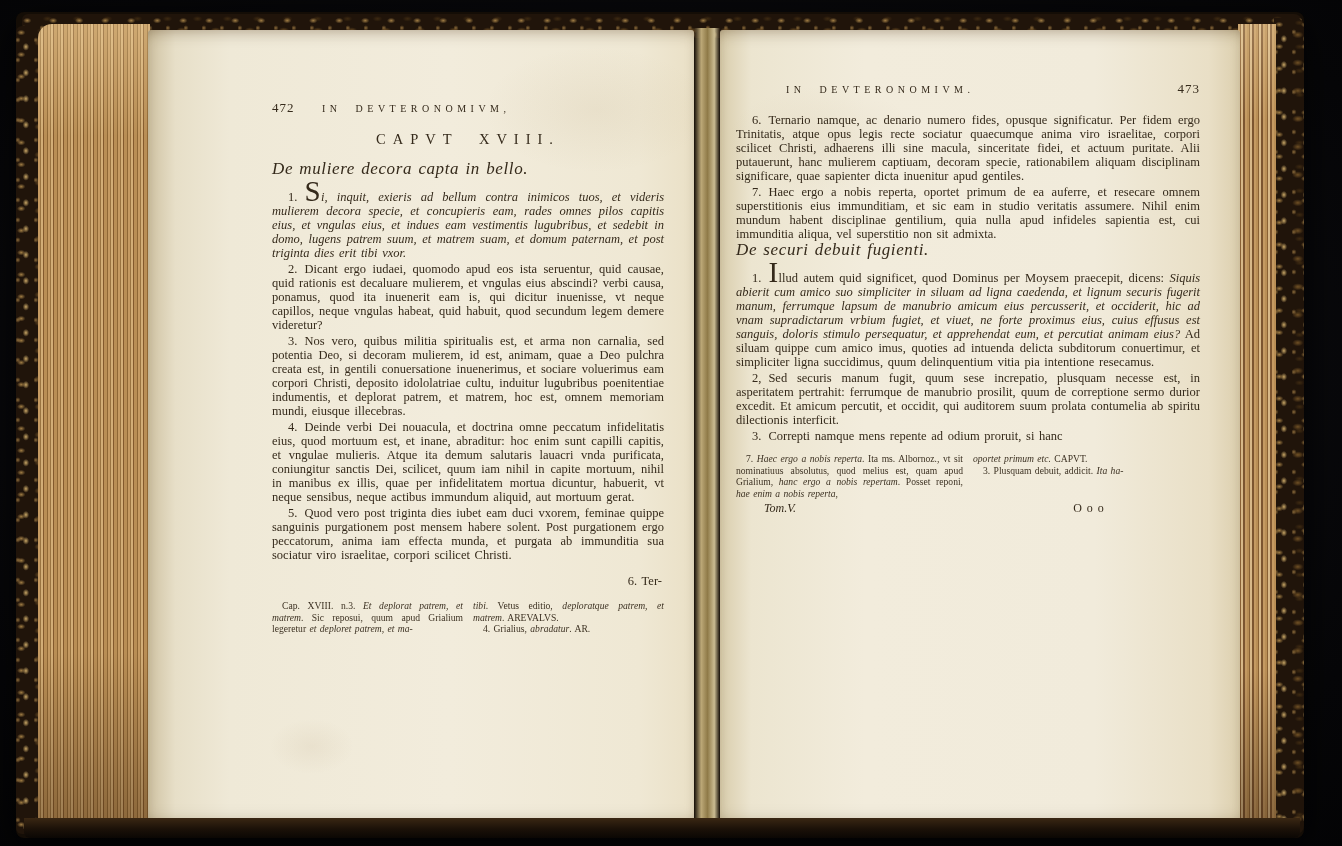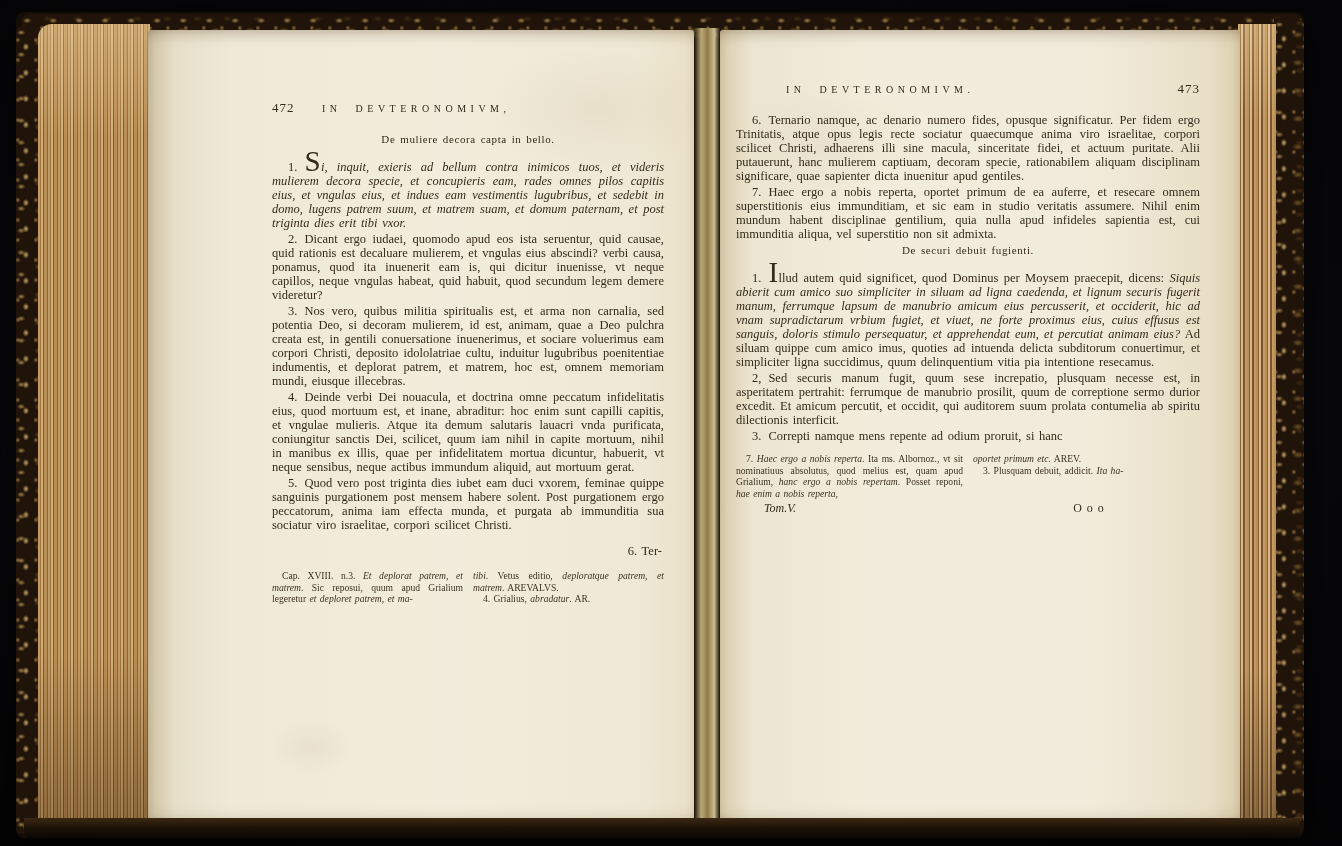--- a/index.html
+++ b/index.html
@@ -55,21 +55,21 @@
     font-size:12.5px;line-height:14px;word-spacing:1.5px;}
   .page-left .page-inner{padding:71px 30px 0 124px;}
   .page-right .page-inner{padding:52px 40px 0 16px;}
 
   .pg-header{display:flex;align-items:baseline;margin-bottom:16px;}
   .pg-header .side{width:50px;font-size:13px;letter-spacing:1px;}
   .pg-header .side.right{text-align:right;}
   .running-title{flex:1;text-align:left;letter-spacing:4.5px;word-spacing:7px;font-size:10px;}
 
   .chapter-heading{text-align:center;letter-spacing:7px;word-spacing:10px;font-size:14.5px;margin:10px 0 16px;}
-  .chapter-subtitle{text-align:center;font-size:11px;letter-spacing:0.6px;margin:0 0 14px;}
+  .chapter-subtitle{text-align:left;font-style:italic;font-size:17px;letter-spacing:0.6px;margin:0 0 14px;}
   .page-right .chapter-heading{margin-top:16px;}
 
   .para{margin:0 0 2px;text-indent:16px;text-align:justify;}
   .pnum{margin-right:7px;}
   .initial{font-size:29px;line-height:0;letter-spacing:0.5px;}
   .it{font-style:italic;}
 
   .catchword{text-align:right;font-size:12.5px;margin:12px 2px 12px 0;}
 
   .footnotes{display:flex;gap:10px;margin-top:10px;font-size:9.6px;line-height:11.5px;word-spacing:1px;color:#3c3122;}
@@ -91,20 +91,21 @@
     <div class="foredge-left"></div>
     <div class="foredge-right"></div>
 
     <div class="page page-left">
       <div class="page-inner">
         <div class="pg-header">
           <span class="side">472</span>
           <span class="running-title">IN DEVTERONOMIVM,</span>
           <span class="side right"></span>
         </div>
+        <div class="chapter-heading">CAPVT XVIII.</div>
         <div class="chapter-subtitle">De muliere decora capta in bello.</div>
 
         <p class="para"><span class="pnum">1.</span><span class="initial">S</span><span class="ptext"><span class="it">i, inquit, exieris ad bellum contra inimicos tuos, et videris mulierem decora specie, et concupieris eam, rades omnes pilos capitis eius, et vngulas eius, et indues eam vestimentis lugubribus, et sedebit in domo, lugens patrem suum, et matrem suam, et domum paternam, et post triginta dies erit tibi vxor.</span></span></p>
         <p class="para"><span class="pnum">2.</span><span class="ptext"><span>Dicant ergo iudaei, quomodo apud eos ista seruentur, quid causae, quid rationis est decaluare mulierem, et vngulas eius abscindi? verbi causa, ponamus, quod ita inuenerit eam is, qui dicitur inuenisse, vt neque capillos, neque vngulas habeat, quid habuit, quod secundum legem demere videretur?</span></span></p>
         <p class="para"><span class="pnum">3.</span><span class="ptext"><span>Nos vero, quibus militia spiritualis est, et arma non carnalia, sed potentia Deo, si decoram mulierem, id est, animam, quae a Deo pulchra creata est, in gentili conuersatione inuenerimus, et sociare voluerimus eam corpori Christi, deposito idololatriae cultu, induitur lugubribus poenitentiae indumentis, et deplorat patrem, et matrem, hoc est, omnem memoriam mundi, eiusque illecebras.</span></span></p>
         <p class="para"><span class="pnum">4.</span><span class="ptext"><span>Deinde verbi Dei nouacula, et doctrina omne peccatum infidelitatis eius, quod mortuum est, et inane, abraditur: hoc enim sunt capilli capitis, et vngulae mulieris. Atque ita demum salutaris lauacri vnda purificata, coniungitur sanctis Dei, scilicet, quum iam nihil in capite mortuum, nihil in manibus ex illis, quae per infidelitatem mortua dicuntur, habuerit, vt neque sensibus, neque actibus immundum aliquid, aut mortuum gerat.</span></span></p>
         <p class="para"><span class="pnum">5.</span><span class="ptext"><span>Quod vero post triginta dies iubet eam duci vxorem, feminae quippe sanguinis purgationem post mensem habere solent. Post purgationem ergo peccatorum, anima iam effecta munda, et purgata ab immunditia sua sociatur viro israelitae, corpori scilicet Christi.</span></span></p>
 
         <div class="catchword">6. Ter-</div>
 
@@ -137,21 +138,21 @@
 
         <p class="para"><span class="pnum">1.</span><span class="initial">I</span><span class="ptext"><span>llud autem quid significet, quod Dominus per Moysem praecepit, dicens: </span><span class="it">Siquis abierit cum amico suo simpliciter in siluam ad ligna caedenda, et lignum securis fugerit manum, ferrumque lapsum de manubrio amicum eius percusserit, et occiderit, hic ad vnam supradictarum vrbium fugiet, et viuet, ne forte proximus eius, cuius effusus est sanguis, doloris stimulo persequatur, et apprehendat eum, et percutiat animam eius?</span><span> Ad siluam quippe cum amico imus, quoties ad intuenda delicta subditorum conuertimur, et simpliciter ligna succidimus, quum delinquentium vitia pia intentione resecamus.</span></span></p>
         <p class="para"><span class="pnum">2,</span><span class="ptext"><span>Sed securis manum fugit, quum sese increpatio, plusquam necesse est, in asperitatem pertrahit: ferrumque de manubrio prosilit, quum de correptione sermo durior excedit. Et amicum percutit, et occidit, qui auditorem suum prolata contumelia ab spiritu dilectionis interficit.</span></span></p>
         <p class="para"><span class="pnum">3.</span><span class="ptext"><span>Correpti namque mens repente ad odium proruit, si hanc</span></span></p>
 
         <div class="footnotes">
           <div class="fn-col">
             <p class="fn indent"><span>7. </span><span class="it">Haec ergo a nobis reperta</span><span>. Ita ms. Albornoz., vt sit nominatiuus absolutus, quod melius est, quam apud Grialium, </span><span class="it">hanc ergo a nobis repertam</span><span>. Posset reponi, </span><span class="it">hae enim a nobis reperta</span><span>,</span></p>
           </div>
           <div class="fn-col">
-            <p class="fn"><span class="it">oportet primum etc.</span><span> AREV.</span></p>
+            <p class="fn"><span class="it">oportet primum etc.</span><span> CAPVT.</span></p>
             <p class="fn indent"><span>3. Plusquam debuit, addicit. </span><span class="it">Ita ha-</span></p>
           </div>
         </div>
 
         <div class="sig-row">
           <span class="sig-left">Tom.V.</span>
           <span class="sig-right">Ooo</span>
         </div>
       </div>
     </div>

